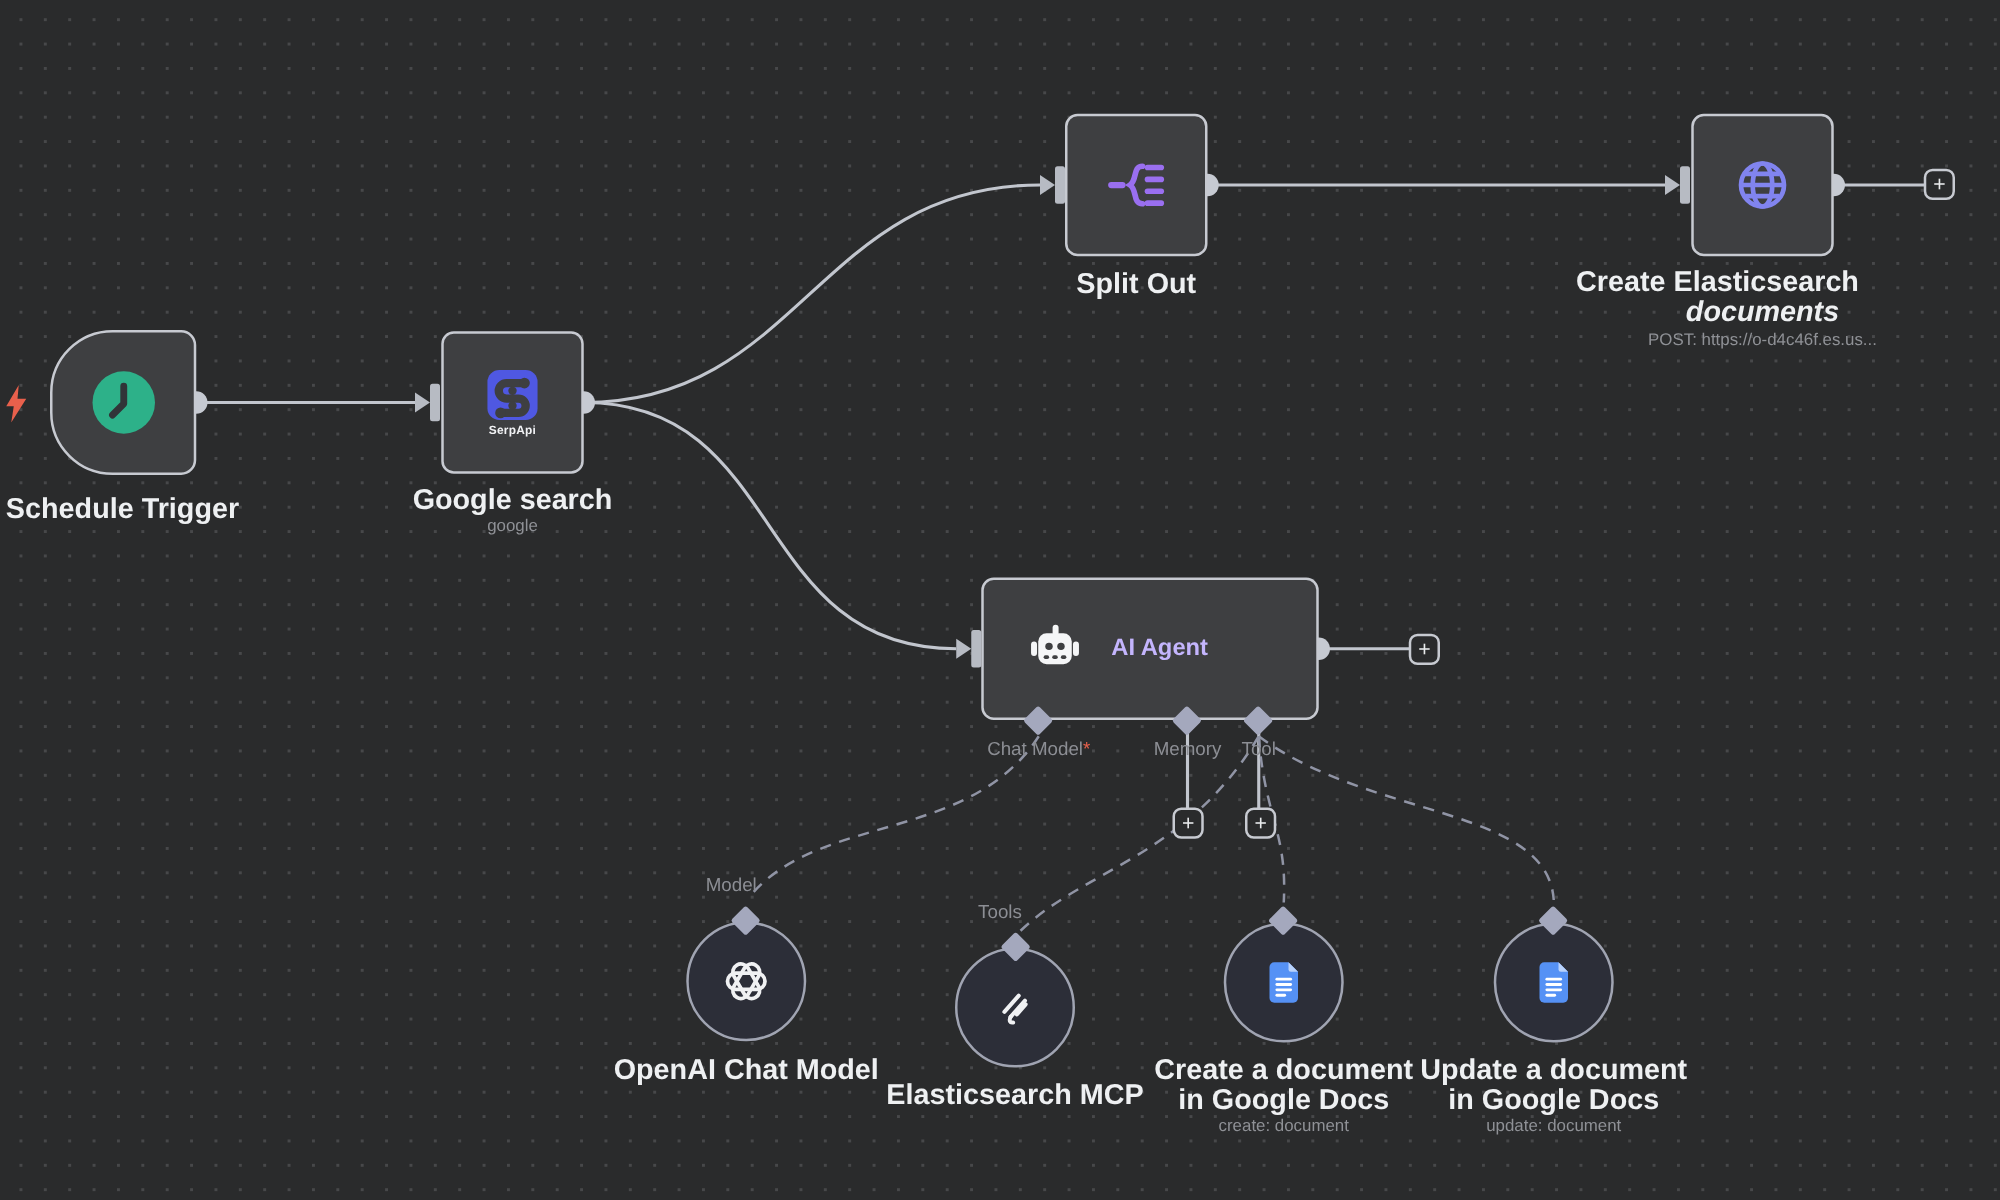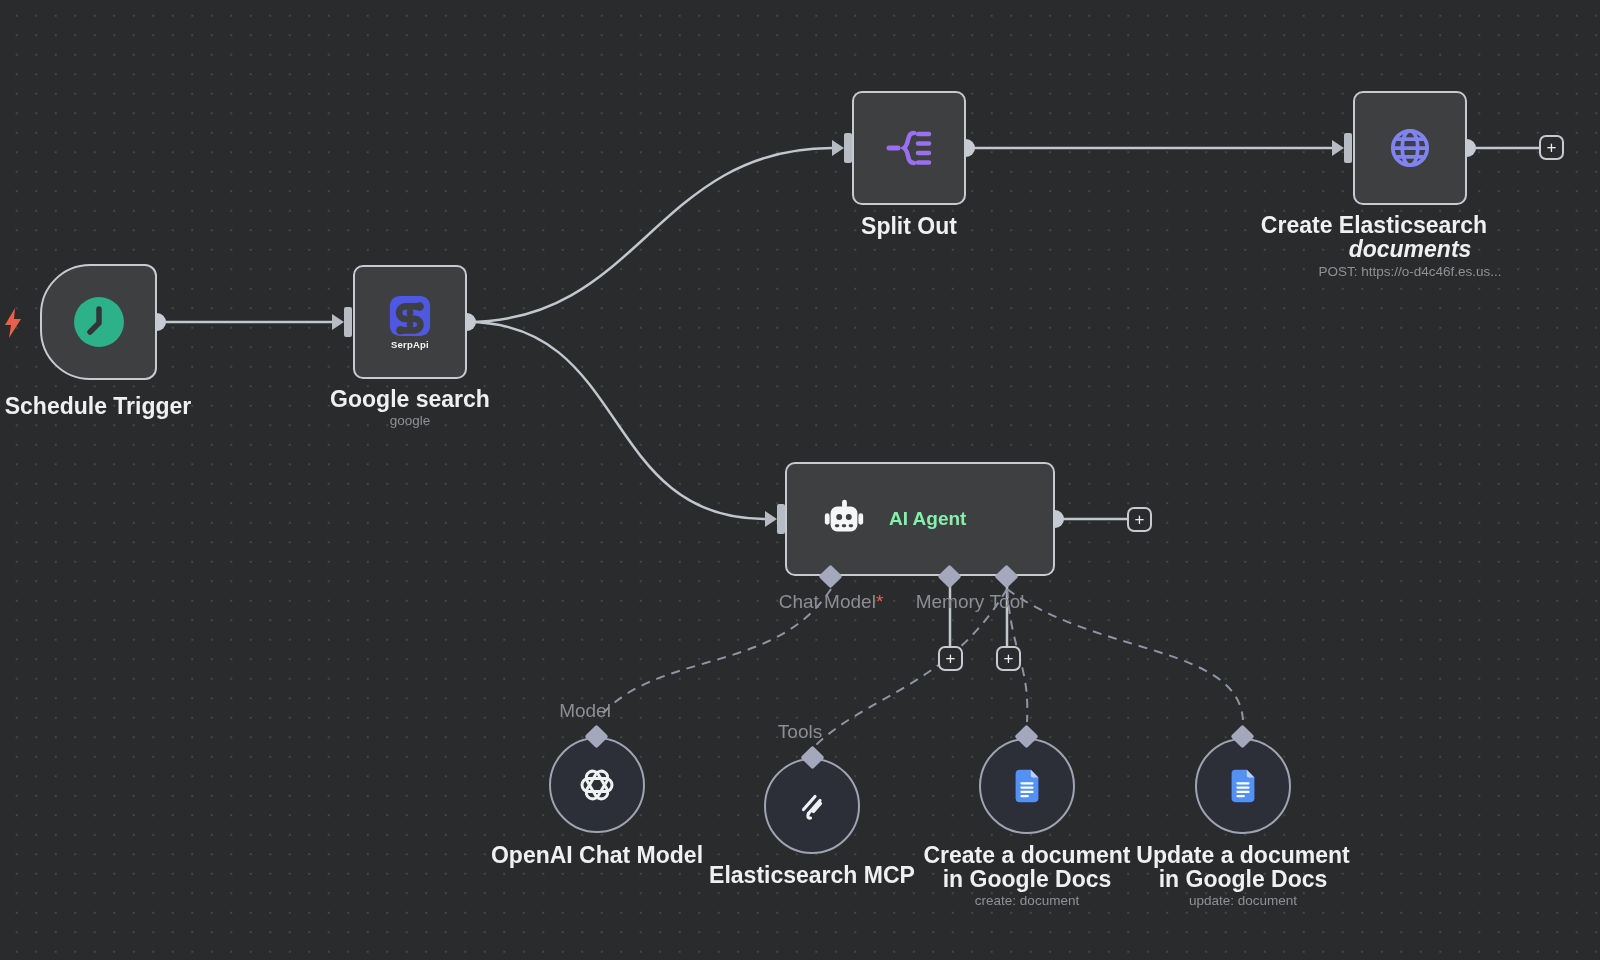--- a/index.html
+++ b/index.html
@@ -26,37 +26,37 @@
   .lbl {
     position:absolute; transform:translateX(-50%); text-align:right;
     color:#eef0f2; font-size:23px; font-weight:600; white-space:nowrap; z-index:3;
   }
   .sub {
     position:absolute; transform:translateX(-50%); 
     color:#8f9196; font-size:13.5px; font-weight:400; white-space:nowrap; z-index:3;
   }
   .port-label {
     position:absolute; transform:translateX(-50%);
-    color:#8c8e94; font-size:19px; font-weight:400; white-space:nowrap; z-index:3;
+    color:#8c8e94; font-size:15px; font-weight:400; white-space:nowrap; z-index:3;
   }
   .port-label .req { color:#e8604c; }
   .diamond {
     position:absolute; width:17px; height:17px; background:#a4a8bd;
     transform:rotate(45deg); border-radius:2px; z-index:4;
   }
   .plus-btn {
     position:absolute; width:25px; height:25px; box-sizing:border-box;
     border:2px solid #c7cad1; border-radius:7px; background:#2a2b2c;
     color:#e9ebed; display:flex; align-items:center; justify-content:center;
     font-size:17px; line-height:1; z-index:4; cursor:pointer;
   }
   .icon-col { display:flex; flex-direction:column; align-items:center; gap:2px; }
   .serp-text { color:#f2f3f5; font-size:9.5px; font-weight:700; letter-spacing:0.2px; }
   .agent-row { display:flex; align-items:center; gap:22px; width:100%; padding-left:34px; box-sizing:border-box; }
-  .agent-title { color:#86efac; font-size:19px; font-weight:600; }
+  .agent-title { color:#c4b5fd; font-size:19px; font-weight:600; }
 </style>
 </head>
 <body>
 
 <div class="canvas">
 
   <svg class="layer" width="1600" height="960">
     <g stroke="#c2c6ce" stroke-width="2.5" fill="none">
       <path d="M157,322 L332,322"></path>
       <path d="M467,322 C640,322 655,148 832,148"></path>

